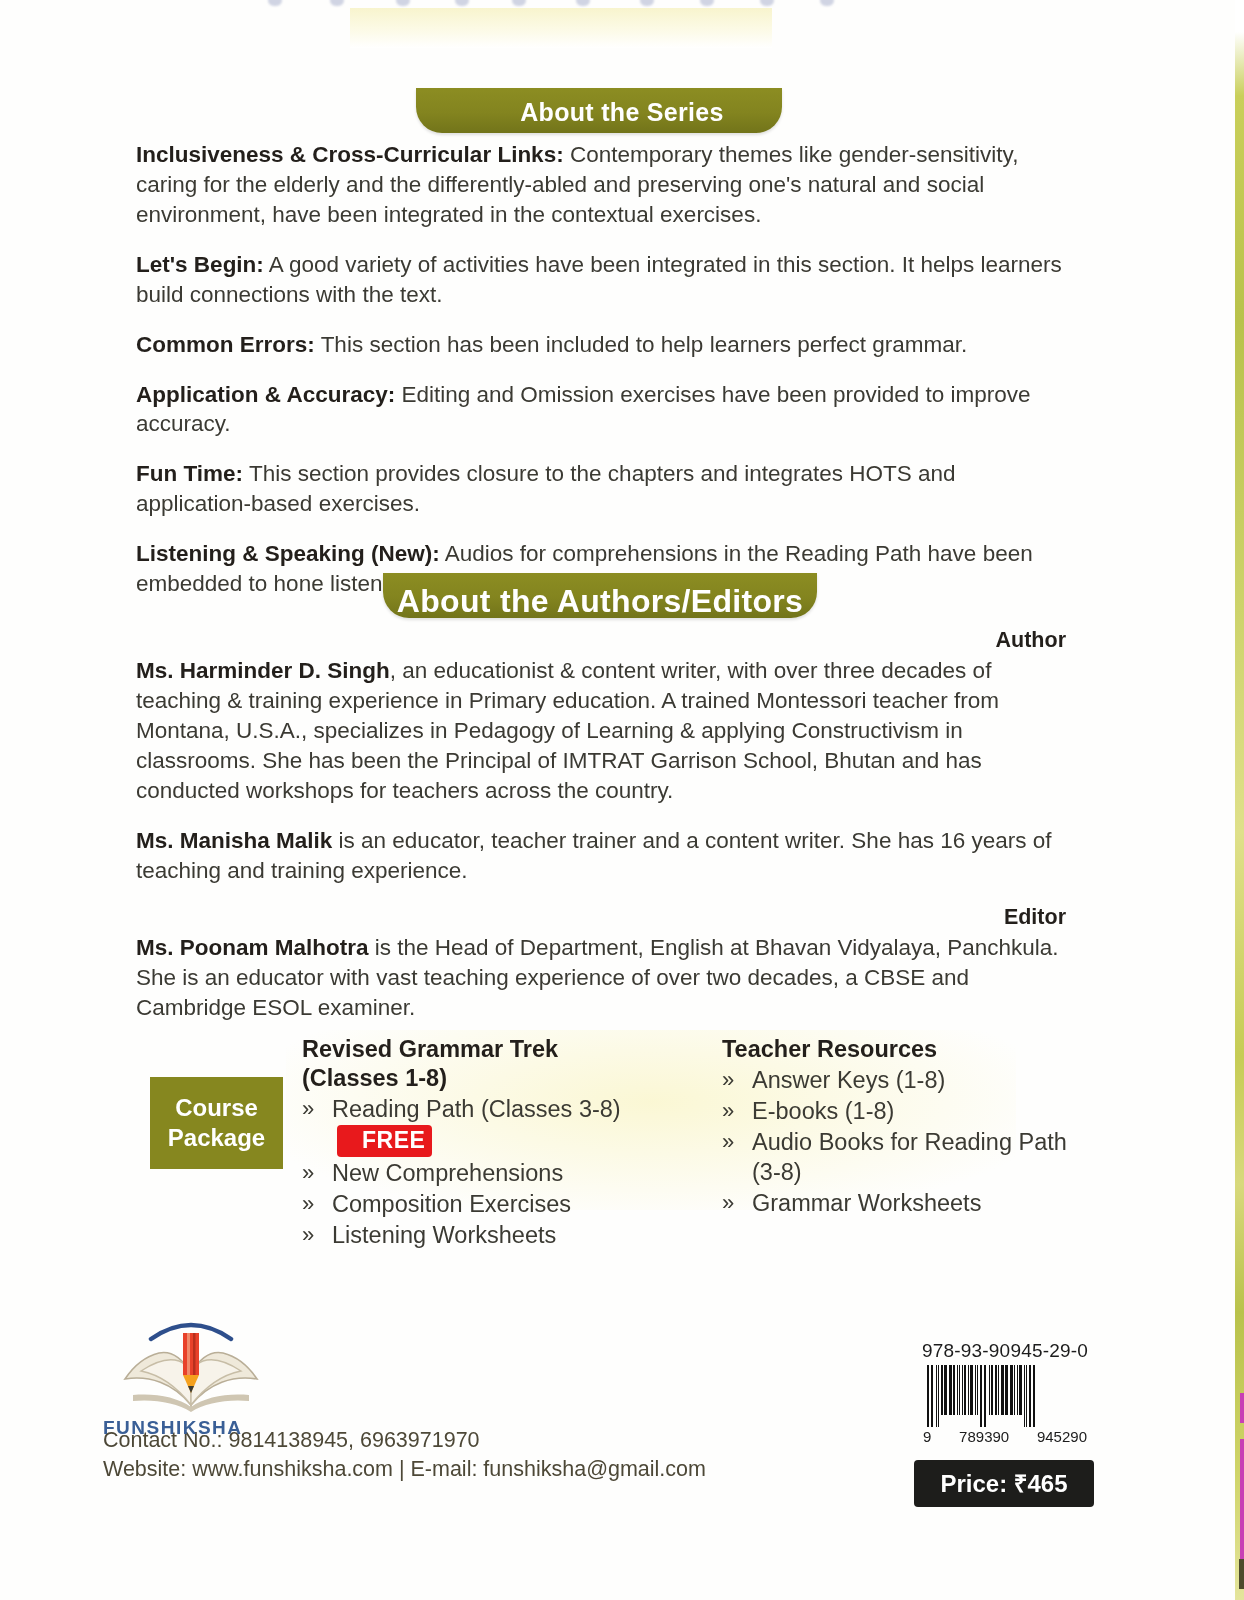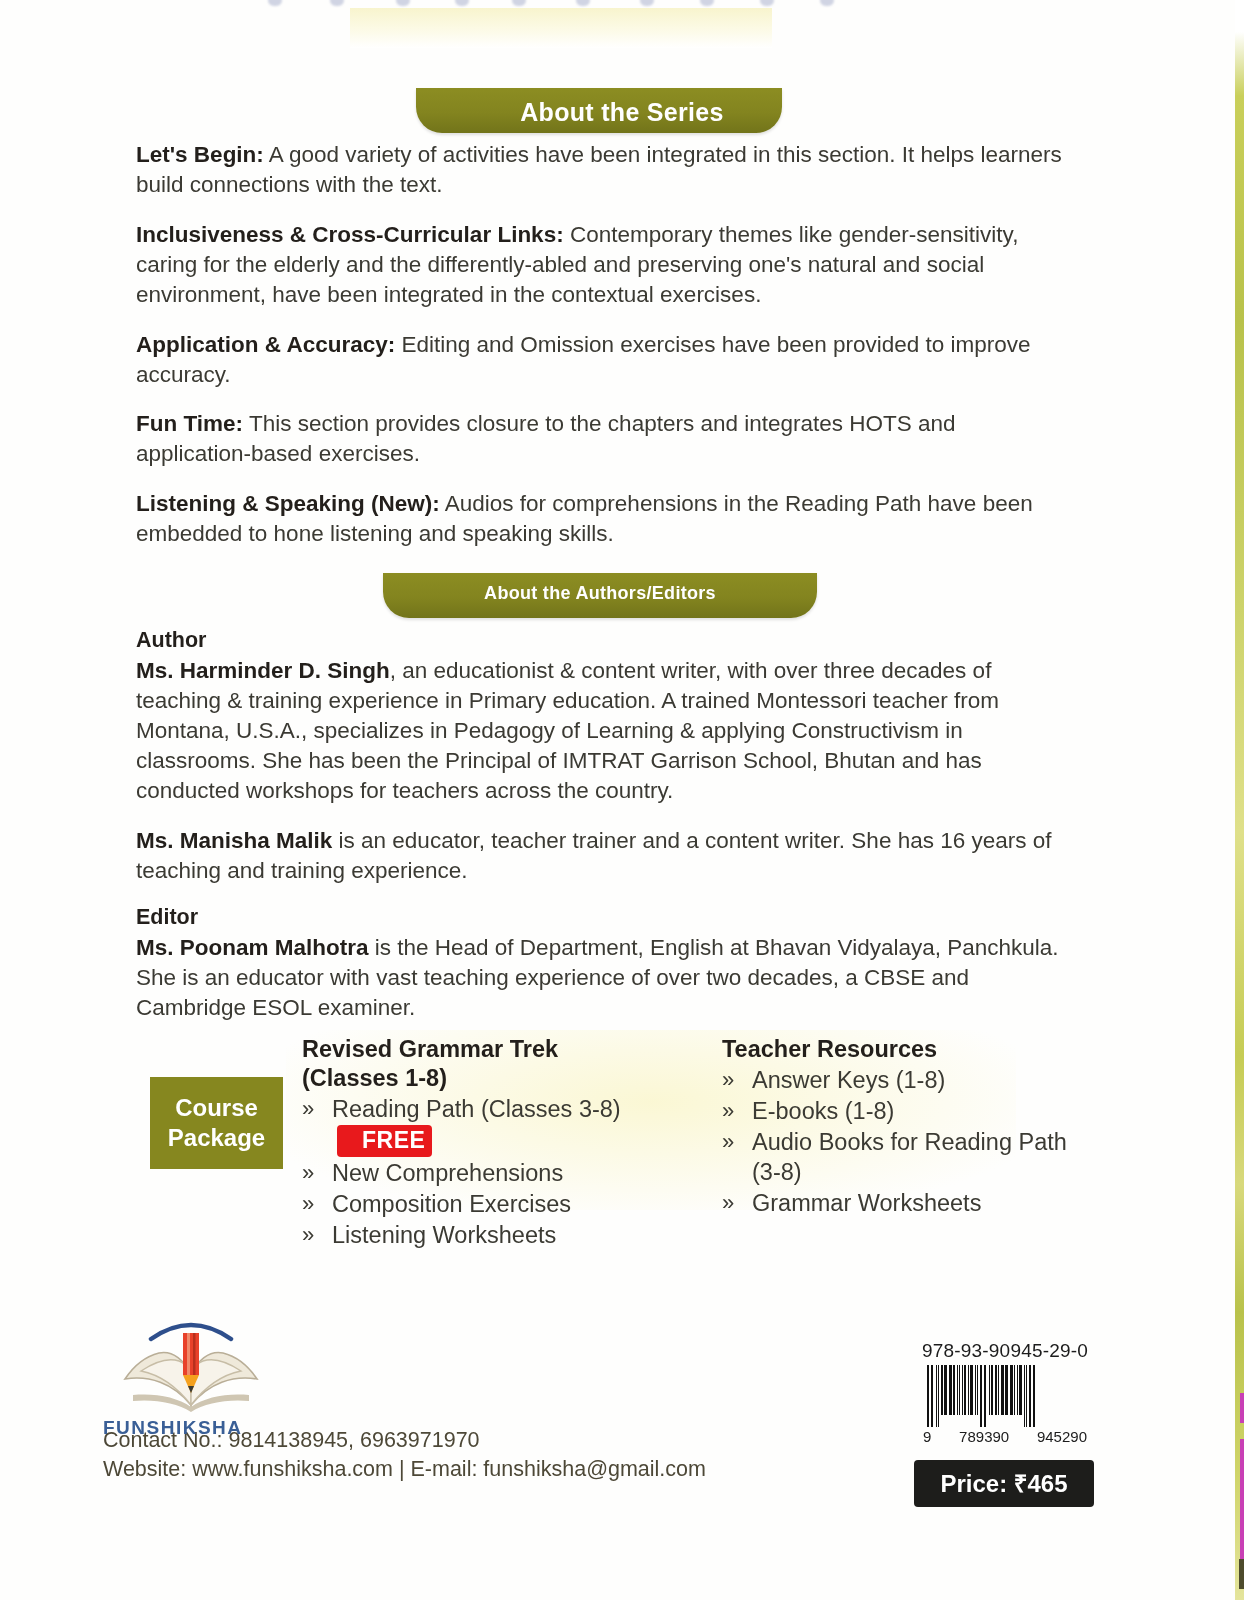--- a/index.html
+++ b/index.html
@@ -78,21 +78,21 @@
   .banner span { display:block; }
   #banner-series {
     left: 416px; top: 88px;
     width: 366px; height: 45px;
     font-size: 25px;
   }
   #banner-series span { padding-top: 10px; padding-left: 46px; }
   #banner-authors {
     left: 383px; top: 573px;
     width: 434px; height: 45px;
-    font-size: 18px;
+    font-size: 32px;
   }
   #banner-authors span { padding-top: 10px; }
 
   
   .content {
     position: absolute;
     left: 136px; top: 140px;
     width: 930px;
   }
   .para {
@@ -111,20 +111,21 @@
   .authors {
     position: absolute;
     left: 136px; top: 628px;
     width: 930px;
   }
   .subhead {
     font-size: 21.5px;
     font-weight: bold;
     color: #231f1b;
     margin: 0 0 3px 0;
+    text-align: right;
   }
   .bio {
     margin: 0 0 20px 0;
     font-size: 22.5px;
     line-height: 1.33;
     color: #3b3a33;
   }
   .bio .nm { font-weight: bold; color:#231f1b; }
 
   
@@ -285,24 +286,27 @@
     <div class="magenta m2"></div>
     <div class="dark"></div>
   </div>
 
   <div class="banner" id="banner-series">
     <span>About the Series</span>
   </div>
 
   <div class="content">
     <p class="para">
+      <b>Inclusiveness &amp; Cross-Curricular Links:</b><span> Contemporary themes like gender-sensitivity, caring for the elderly and the differently-abled and preserving one's natural and social environment, have been integrated in the contextual exercises.</span>
+    </p>
+    <p class="para">
       <b>Let's Begin:</b><span> A good variety of activities have been integrated in this section. It helps learners build connections with the text.</span>
     </p>
     <p class="para">
-      <b>Inclusiveness &amp; Cross-Curricular Links:</b><span> Contemporary themes like gender-sensitivity, caring for the elderly and the differently-abled and preserving one's natural and social environment, have been integrated in the contextual exercises.</span>
+      <b>Common Errors:</b><span> This section has been included to help learners perfect grammar.</span>
     </p>
     <p class="para">
       <b>Application &amp; Accuracy:</b><span> Editing and Omission exercises have been provided to improve accuracy.</span>
     </p>
     <p class="para">
       <b>Fun Time:</b><span> This section provides closure to the chapters and integrates HOTS and application-based exercises.</span>
     </p>
     <p class="para">
       <b>Listening &amp; Speaking (New):</b><span> Audios for comprehensions in the Reading Path have been embedded to hone listening and speaking skills.</span>
     </p>

